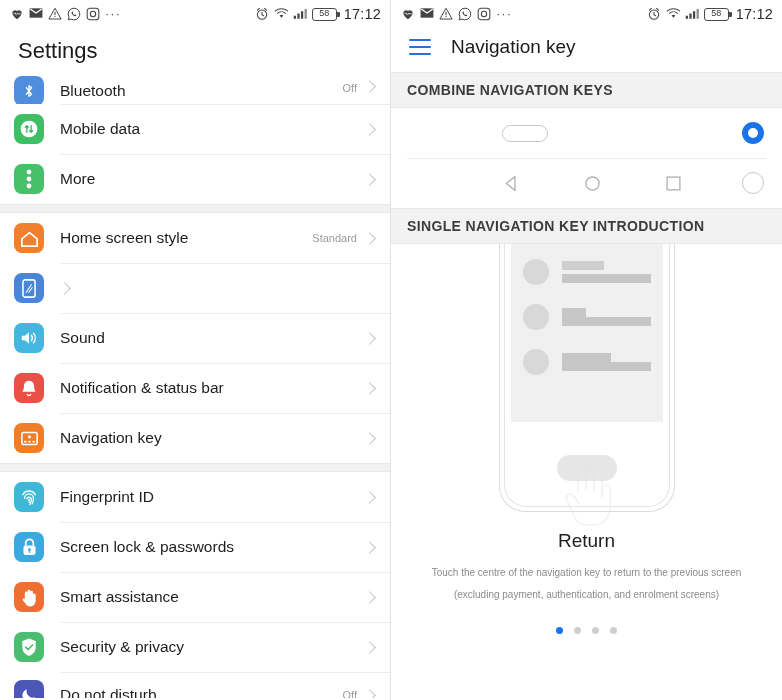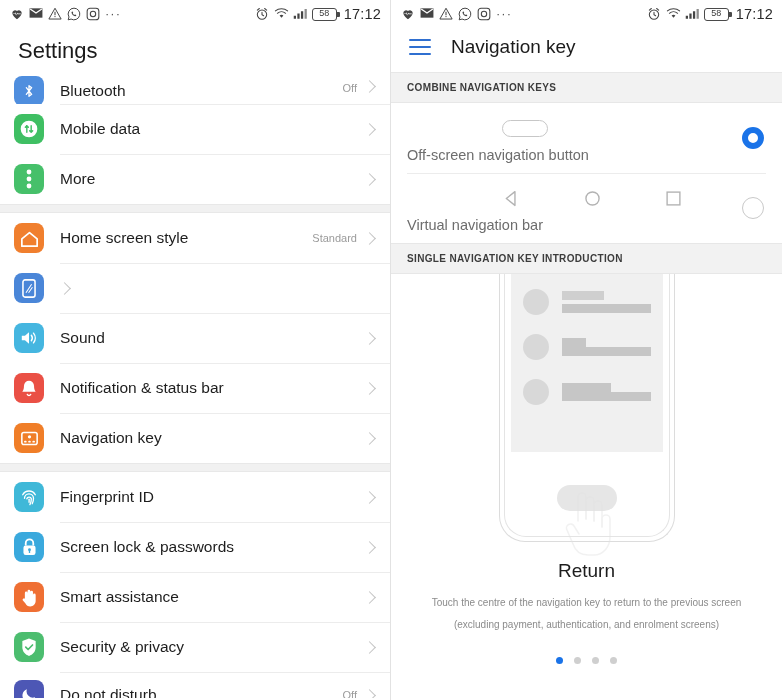--- a/index.html
+++ b/index.html
@@ -69,21 +69,21 @@
   .row.clipped-bottom .chev { position: relative; top: 10px; }
 
   
   .nav-header { display: flex; align-items: center; padding: 8px 0 14px 18px; }
   .hamburger { width: 22px; height: 16px; display: flex; flex-direction: column; justify-content: space-between; margin-right: 20px; }
   .hamburger i { display: block; height: 2px; background: #2f6fd0; border-radius: 1px; }
   .nav-title { font-size: 19px; color: #1b1b1b; }
 
   .section-head {
     background: #f2f2f2; border-top: 1px solid #e7e7e7; border-bottom: 1px solid #e7e7e7;
-    font-size: 10px; letter-spacing: .35px; color: #3c3c3c; font-weight: bold;
+    font-size: 14px; letter-spacing: .35px; color: #3c3c3c; font-weight: bold;
     padding: 9px 0 9px 16px; text-transform: uppercase;
   }
   .opt-row { position: relative; padding: 10px 16px 10px 16px; background: #fff; }
   .opt-row + .opt-row:before { content:""; position:absolute; left:16px; right:16px; top:0; height:1px; background:#ececec; }
   .opt-glyphs { display: flex; align-items: center; height: 30px; padding-left: 95px; gap: 62px; }
   .opt-label { font-size: 14.5px; color: #6d6d6d; padding-top: 4px; }
   .pill { width: 46px; height: 17px; border: 1.6px solid #c7c7c7; border-radius: 10px; }
   .radio { position: absolute; right: 18px; top: 50%; transform: translateY(-50%);
            width: 22px; height: 22px; border-radius: 50%; }
   .radio.on { border: 6px solid #1a73e8; background: #fff; }
@@ -416,21 +416,20 @@
         </span>
       <span class="nav-title">Navigation key</span>
     </div>
 
     <div class="section-head">COMBINE NAVIGATION KEYS</div>
 
     <div class="opt-row">
       <div class="opt-glyphs">
         <span class="pill"></span>
       </div>
-      <div class="opt-label">Off-screen navigation button</div>
       <span class="radio on"></span>
     </div>
 
     <div class="opt-row">
       <div class="opt-glyphs">
         <span>
           <svg class="i" width="19" height="19" viewBox="0 0 22 22">
               <path d="M15 3L5 11l10 8z" fill="none" stroke="#b3b3b3" stroke-width="1.6" stroke-linejoin="round"></path>
             </svg>
         </span>
@@ -438,21 +437,20 @@
           <svg class="i" width="19" height="19" viewBox="0 0 22 22">
               <circle cx="11" cy="11" r="7.6" fill="none" stroke="#b3b3b3" stroke-width="1.6"></circle>
             </svg>
         </span>
         <span>
           <svg class="i" width="19" height="19" viewBox="0 0 22 22">
               <rect x="3.6" y="3.6" width="14.8" height="14.8" fill="none" stroke="#b3b3b3" stroke-width="1.6"></rect>
             </svg>
         </span>
       </div>
-      <div class="opt-label">Virtual navigation bar</div>
       <span class="radio off"></span>
     </div>
 
     <div class="section-head">SINGLE NAVIGATION KEY INTRODUCTION</div>
 
     <div class="illus">
       <div class="phone">
         <div class="phone-screen">
           <div class="ph-row">
             <span class="ph-dot"></span>

